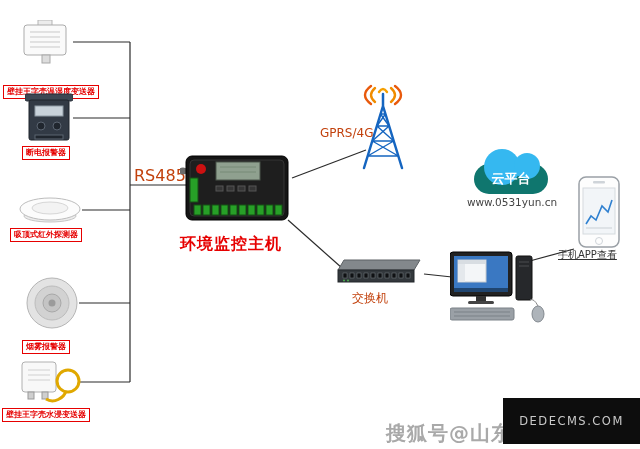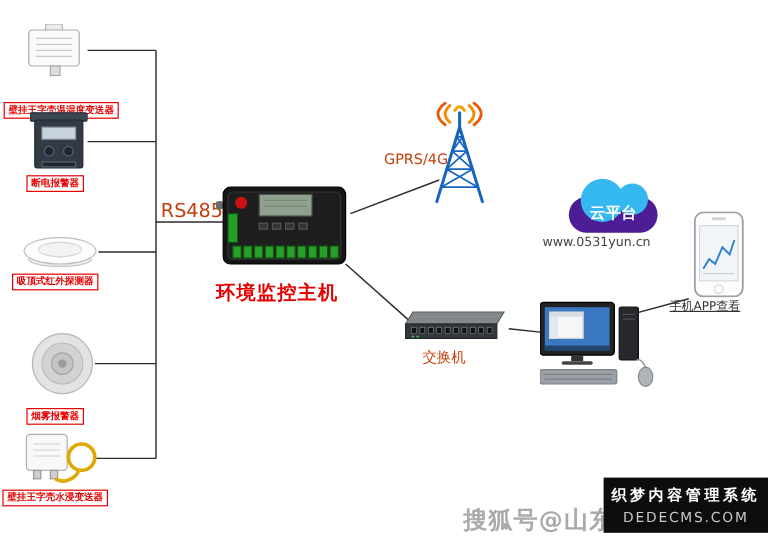--- a/index.html
+++ b/index.html
@@ -4,22 +4,22 @@
 <style>
   html,body{margin:0;padding:0;background:#fff;}
   .canvas{position:relative;width:640px;height:449px;background:#fff;overflow:hidden;
           font-family:"DejaVu Sans","Liberation Sans",sans-serif;}
   .abs{position:absolute;}
   .red-label{color:#e60000;border:1px solid #e60000;background:#fff;font-size:8px;
              font-weight:700;padding:1px 3px;white-space:nowrap;line-height:1.2;}
   .host-label{color:#e60000;font-size:16px;font-weight:700;letter-spacing:1px;white-space:nowrap;}
   .plain-label{color:#c2410c;font-size:12px;white-space:nowrap;}
   .small-label{color:#333;font-size:10px;white-space:nowrap;text-decoration:underline;}
-  .url-label{color:#444;font-size:10.5px;white-space:nowrap;width:120px;}
-  .cloud{width:74px;height:30px;background:#4c1d95;border-radius:16px;}
+  .url-label{color:#444;font-size:10.5px;white-space:nowrap;text-align:center;width:120px;}
+  .cloud{width:74px;height:30px;background:#0f766e;border-radius:16px;}
   .cloud::before{content:"";position:absolute;width:36px;height:36px;background:#35b8f0;
                  border-radius:50%;top:-15px;left:10px;}
   .cloud::after{content:"";position:absolute;width:26px;height:26px;background:#35b8f0;
                 border-radius:50%;top:-11px;right:8px;}
   .cloud-text{position:absolute;left:0;top:0;width:74px;height:30px;line-height:30px;
               text-align:center;color:#fff;font-size:13px;font-weight:700;z-index:2;}
   .watermark{color:#a9a9a9;font-size:20px;font-weight:600;letter-spacing:1px;white-space:nowrap;}
   .cms-badge{left:503px;top:398px;width:137px;height:46px;background:#0d0d0d;display:flex;
              flex-direction:column;align-items:center;justify-content:center;gap:2px;}
   .cms-line1{color:#ffffff;font-size:12.5px;font-weight:700;letter-spacing:3px;white-space:nowrap;}
@@ -208,17 +208,16 @@
       <line x1="4" y1="64" x2="60" y2="64" stroke="#7b8187"></line>
       <line x1="4" y1="68" x2="60" y2="68" stroke="#7b8187"></line>
       <path d="M88,58 Q84,50 80,52" stroke="#888" fill="none"></path>
       <ellipse cx="88" cy="66" rx="6" ry="8" fill="#aeb4ba" stroke="#848a90"></ellipse>
     </svg>
   </div>
 
   <div class="abs watermark" style="left:386px;top:420px;">搜狐号@山东</div>
 
   <div class="abs cms-badge">
-    <div class="cms-line1">织梦内容管理系统</div>
     <div class="cms-line2">DEDECMS.COM</div>
   </div>
 
 </div>
 
 </body></html>

